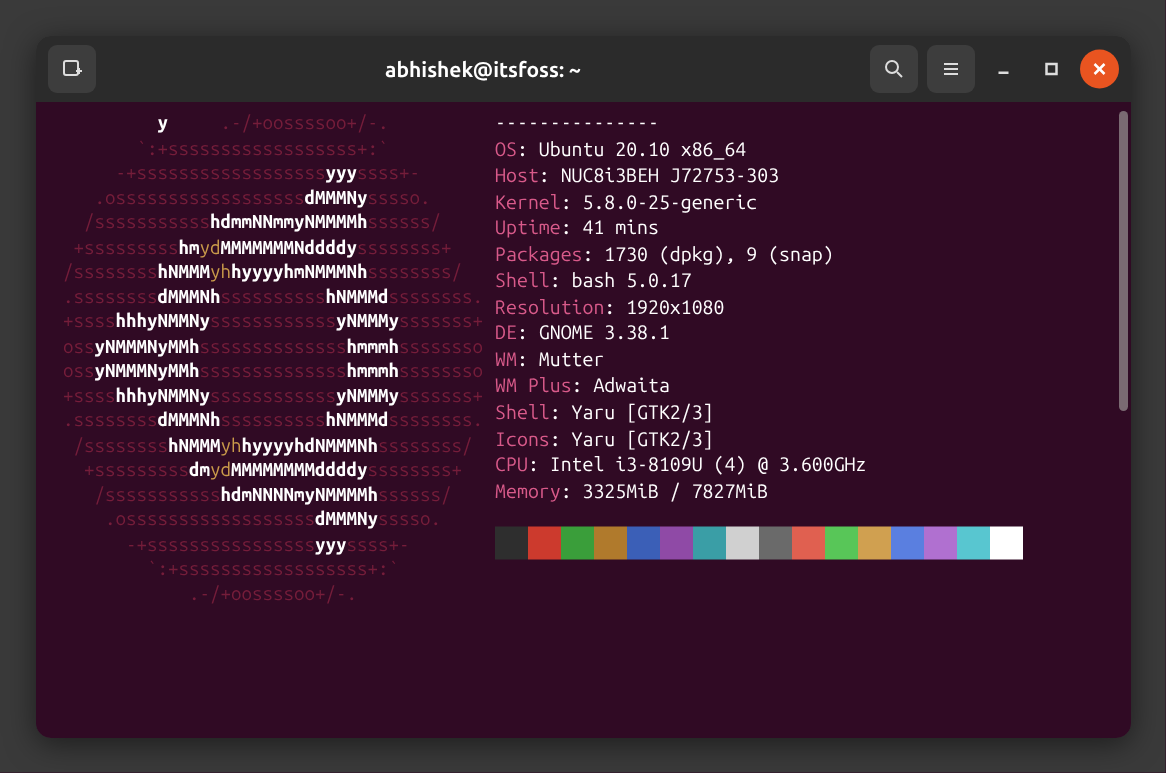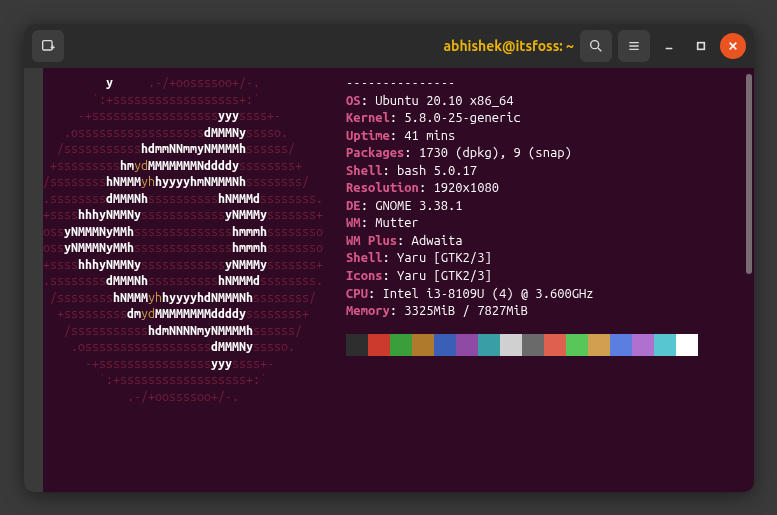--- a/index.html
+++ b/index.html
@@ -27,22 +27,22 @@
     display: flex;
     align-items: center;
     padding: 0 8px;
     gap: 6px;
     border-top-left-radius: 10px;
     border-top-right-radius: 10px;
   }
   .tb-left, .tb-right { display:flex; align-items:center; gap:6px; }
   .tb-title {
     flex:1;
-    text-align:right;
-    color:#eab308;
+    text-align:center;
+    color:#ffffff;
     font-family: "Ubuntu", sans-serif;
     font-weight:bold;
     font-size:14px;
   }
   .tb-btn {
     width:32px; height:32px;
     border-radius:6px;
     background:#3d3d3d;
     display:flex; align-items:center; justify-content:center;
     color:#ddd;
@@ -57,26 +57,25 @@
   }
   .win-ctrl.close { background:#e95420; color:#fff; }
   .win-ctrl svg { width:10px; height:10px; stroke:currentColor; fill:none; stroke-width:2; }
 
   .term {
     flex:1;
     background:#300a24;
     color:#d0d0d0;
     font-size:13px;
     line-height:1.35;
-    padding:6px 10px 10px 0;
+    padding:6px 10px 10px 18px;
     overflow:hidden;
     position:relative;
     display:flex;
-    gap:23px;
-    margin-left:19px;
+    gap:8px;
   }
   .scrollbar {
     position:absolute; right:2px; top:6px;
     width:6px; height:200px;
     background:#7a6a72;
     border-radius:3px;
   }
   .ascii {
     white-space:pre;
     font-family:inherit;
@@ -86,21 +85,21 @@
   .ascii .s { color:#751d3a; }
   .ascii .w { color:#ffffff; font-weight:bold; }
   .ascii .y { color:#c99a4a; }
 
   .info { padding-top:0; font-size:13px; }
   .uh-user { color:#d85a8a; font-weight:bold; }
   .uh-at   { color:#ffffff; font-weight:bold; }
   .uh-host { color:#d85a8a; font-weight:bold; }
   .dashes  { color:#ffffff; }
   .row { white-space:nowrap; }
-  .k { color:#d85a8a; font-weight:bold; }
+  .k { color:#d85a8a; font-weight:normal; }
   .v { color:#ffffff; }
 
   .palette { margin-top:14px; display:flex; }
   .swatch { width:22px; height:22px; }
 </style>
 </head>
 <body>
 
 <div class="window">
 
@@ -150,20 +149,21 @@
 
   <div class="term">
     <div class="scrollbar"></div>
 
     <div class="ascii" id="ascii"><div><span class="s">         </span><span class="w">y</span><span class="s">     .-/+oossssoo+/-.</span></div><div><span class="s">       `:+ssssssssssssssssss+:`</span></div><div><span class="s">     -+ssssssssssssssssss</span><span class="w">yyy</span><span class="s">ssss+-</span></div><div><span class="s">   .ossssssssssssssssss</span><span class="w">dMMMNy</span><span class="s">sssso.</span></div><div><span class="s">  /sssssssssss</span><span class="w">hdmmNNmmyNMMMMh</span><span class="s">ssssss/</span></div><div><span class="s"> +sssssssss</span><span class="w">hm</span><span class="y">yd</span><span class="w">MMMMMMMNddddy</span><span class="s">ssssssss+</span></div><div><span class="s">/ssssssss</span><span class="w">hNMMM</span><span class="y">yh</span><span class="w">hyyyyhmNMMMNh</span><span class="s">ssssssss/</span></div><div><span class="s">.ssssssss</span><span class="w">dMMMNh</span><span class="s">ssssssssss</span><span class="w">hNMMMd</span><span class="s">ssssssss.</span></div><div><span class="s">+ssss</span><span class="w">hhhyNMMNy</span><span class="s">ssssssssssss</span><span class="w">yNMMMy</span><span class="s">sssssss+</span></div><div><span class="s">oss</span><span class="w">yNMMMNyMMh</span><span class="s">ssssssssssssss</span><span class="w">hmmmh</span><span class="s">ssssssso</span></div><div><span class="s">oss</span><span class="w">yNMMMNyMMh</span><span class="s">ssssssssssssss</span><span class="w">hmmmh</span><span class="s">ssssssso</span></div><div><span class="s">+ssss</span><span class="w">hhhyNMMNy</span><span class="s">ssssssssssss</span><span class="w">yNMMMy</span><span class="s">sssssss+</span></div><div><span class="s">.ssssssss</span><span class="w">dMMMNh</span><span class="s">ssssssssss</span><span class="w">hNMMMd</span><span class="s">ssssssss.</span></div><div><span class="s"> /ssssssss</span><span class="w">hNMMM</span><span class="y">yh</span><span class="w">hyyyyhdNMMMNh</span><span class="s">ssssssss/</span></div><div><span class="s">  +sssssssss</span><span class="w">dm</span><span class="y">yd</span><span class="w">MMMMMMMMddddy</span><span class="s">ssssssss+</span></div><div><span class="s">   /sssssssssss</span><span class="w">hdmNNNNmyNMMMMh</span><span class="s">ssssss/</span></div><div><span class="s">    .ossssssssssssssssss</span><span class="w">dMMMNy</span><span class="s">sssso.</span></div><div><span class="s">      -+ssssssssssssssss</span><span class="w">yyy</span><span class="s">ssss+-</span></div><div><span class="s">        `:+ssssssssssssssssss+:`</span></div><div><span class="s">            .-/+oossssoo+/-.</span></div></div>
 
     <div class="info">
       <div class="row dashes">---------------</div>
       <div id="info-rows">
           <div class="row"><span class="k">OS</span><span class="v">: </span><span class="v">Ubuntu 20.10 x86_64</span></div>
+          <div class="row"><span class="k">Host</span><span class="v">: </span><span class="v">NUC8i3BEH J72753-303</span></div>
           <div class="row"><span class="k">Kernel</span><span class="v">: </span><span class="v">5.8.0-25-generic</span></div>
           <div class="row"><span class="k">Uptime</span><span class="v">: </span><span class="v">41 mins</span></div>
           <div class="row"><span class="k">Packages</span><span class="v">: </span><span class="v">1730 (dpkg), 9 (snap)</span></div>
           <div class="row"><span class="k">Shell</span><span class="v">: </span><span class="v">bash 5.0.17</span></div>
           <div class="row"><span class="k">Resolution</span><span class="v">: </span><span class="v">1920x1080</span></div>
           <div class="row"><span class="k">DE</span><span class="v">: </span><span class="v">GNOME 3.38.1</span></div>
           <div class="row"><span class="k">WM</span><span class="v">: </span><span class="v">Mutter</span></div>
           <div class="row"><span class="k">WM Plus</span><span class="v">: </span><span class="v">Adwaita</span></div>
           <div class="row"><span class="k">Shell</span><span class="v">: </span><span class="v">Yaru [GTK2/3]</span></div>
           <div class="row"><span class="k">Icons</span><span class="v">: </span><span class="v">Yaru [GTK2/3]</span></div>

